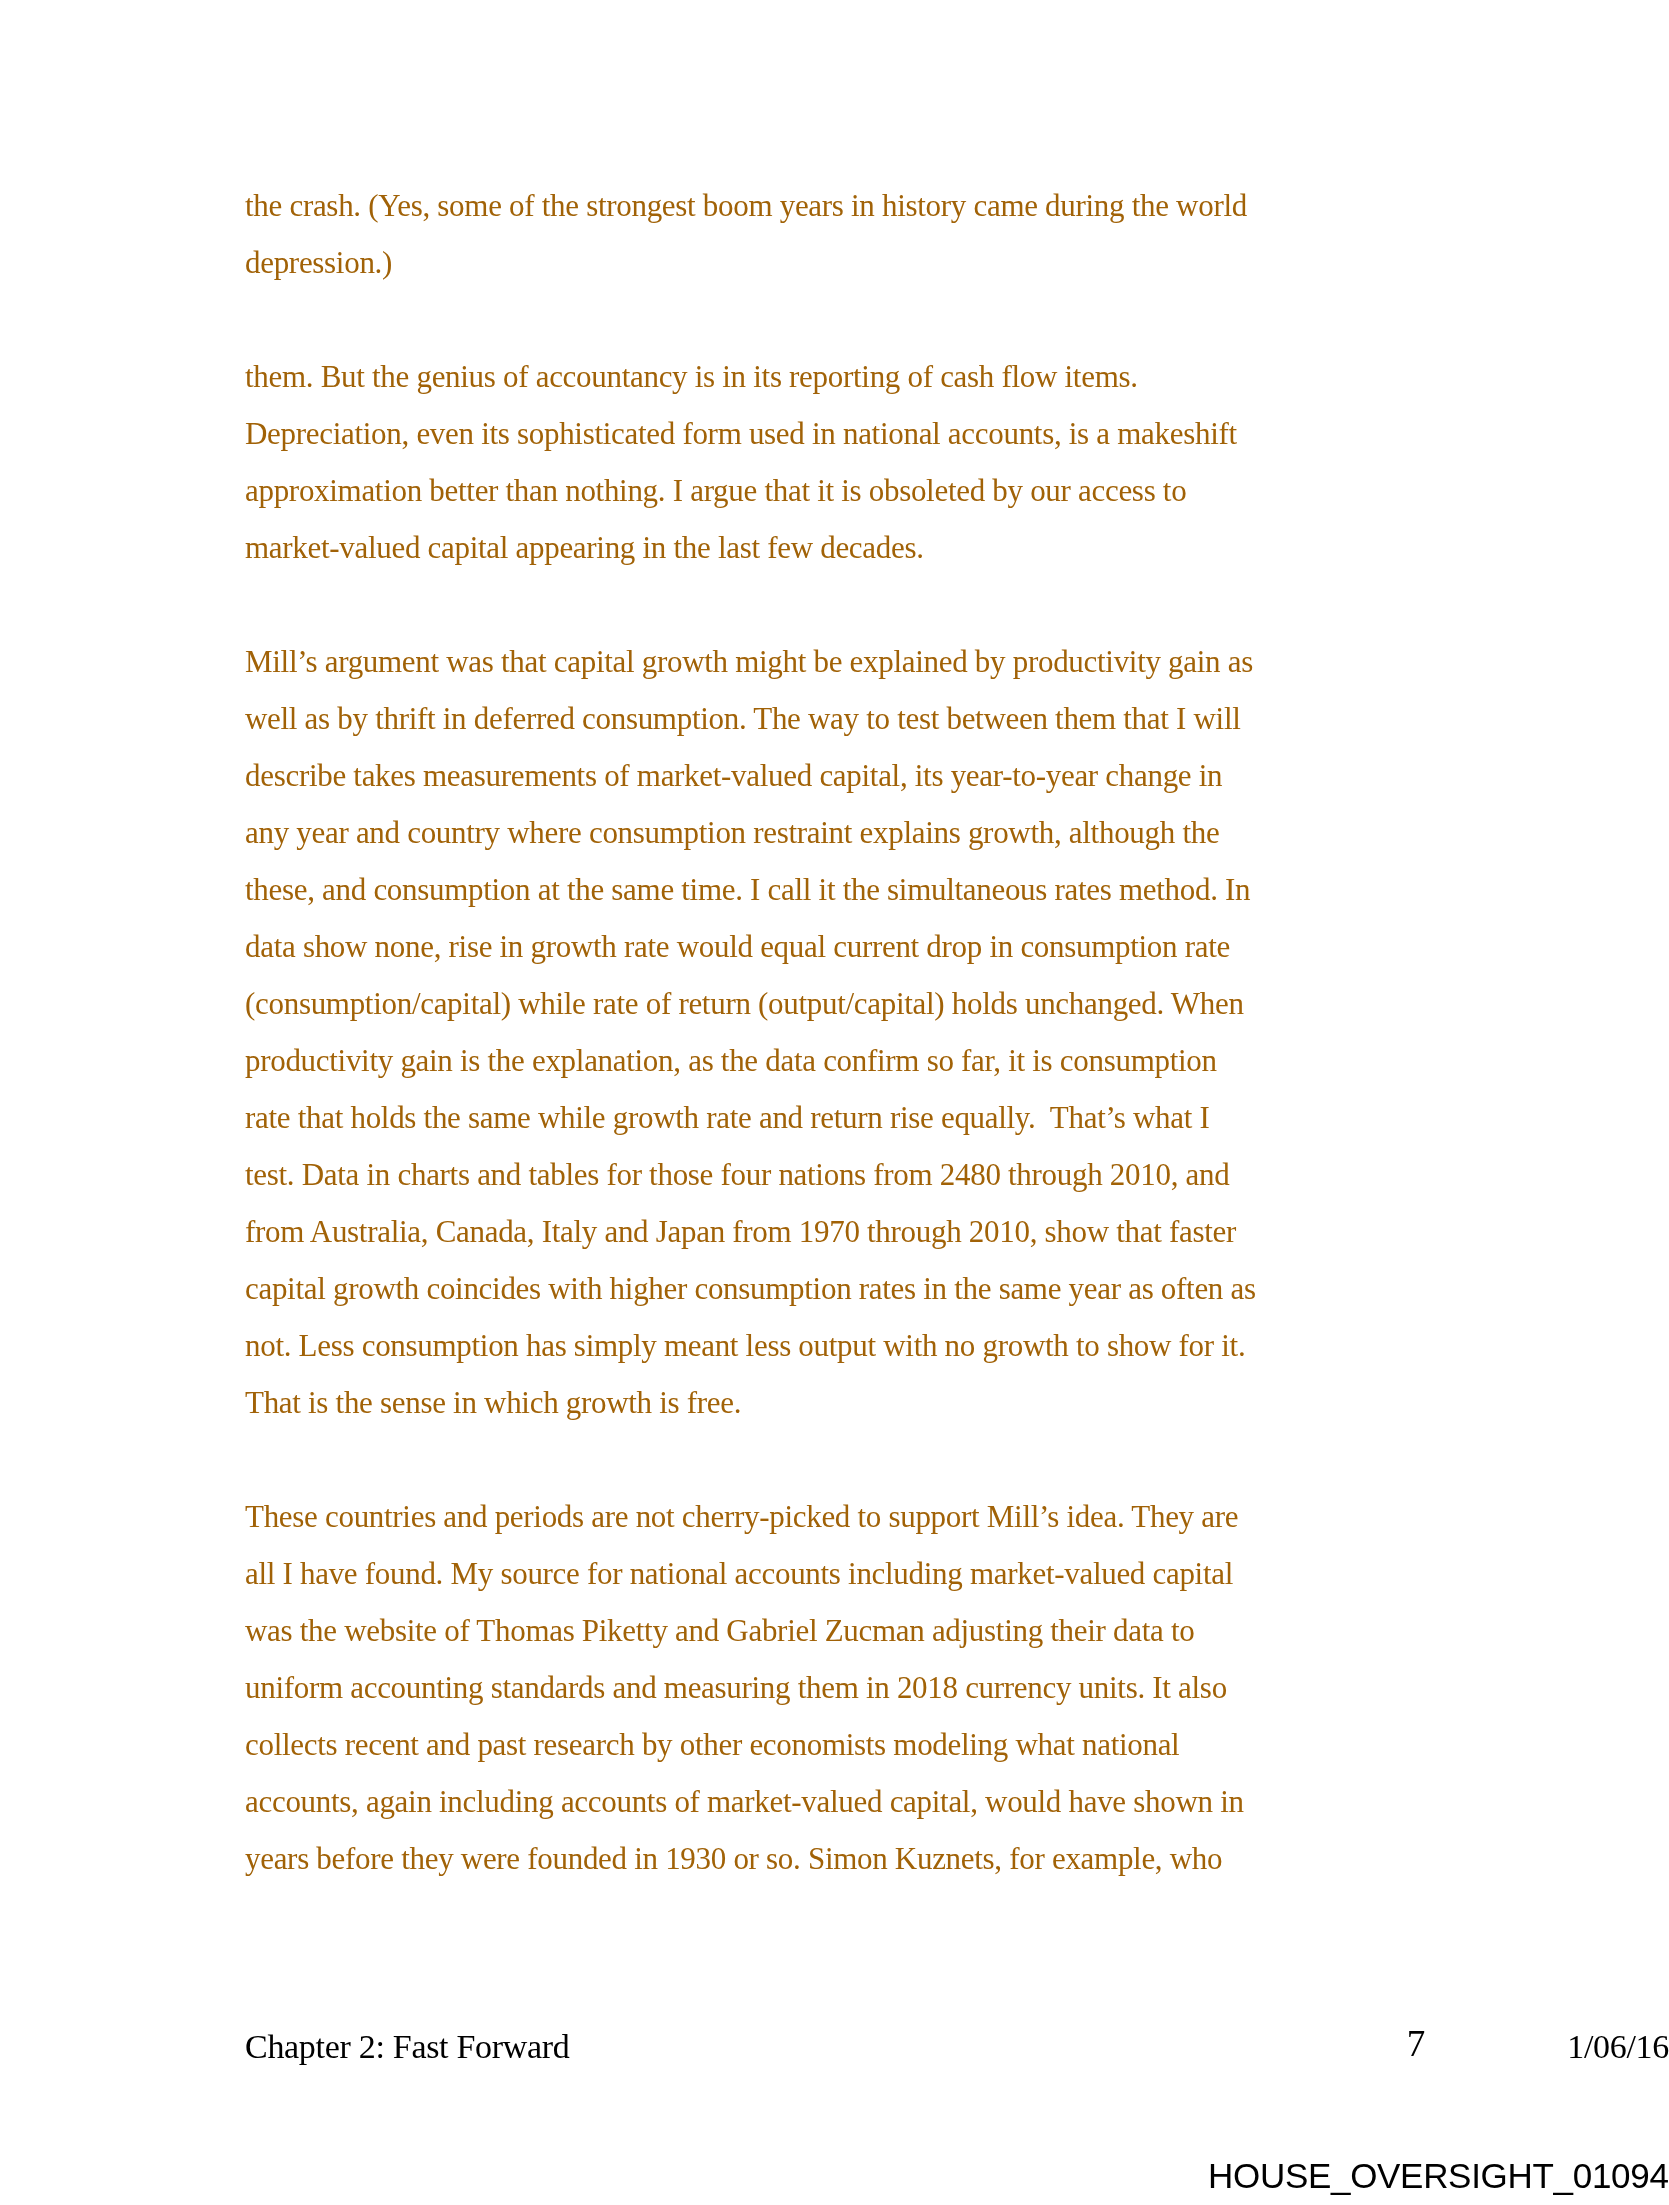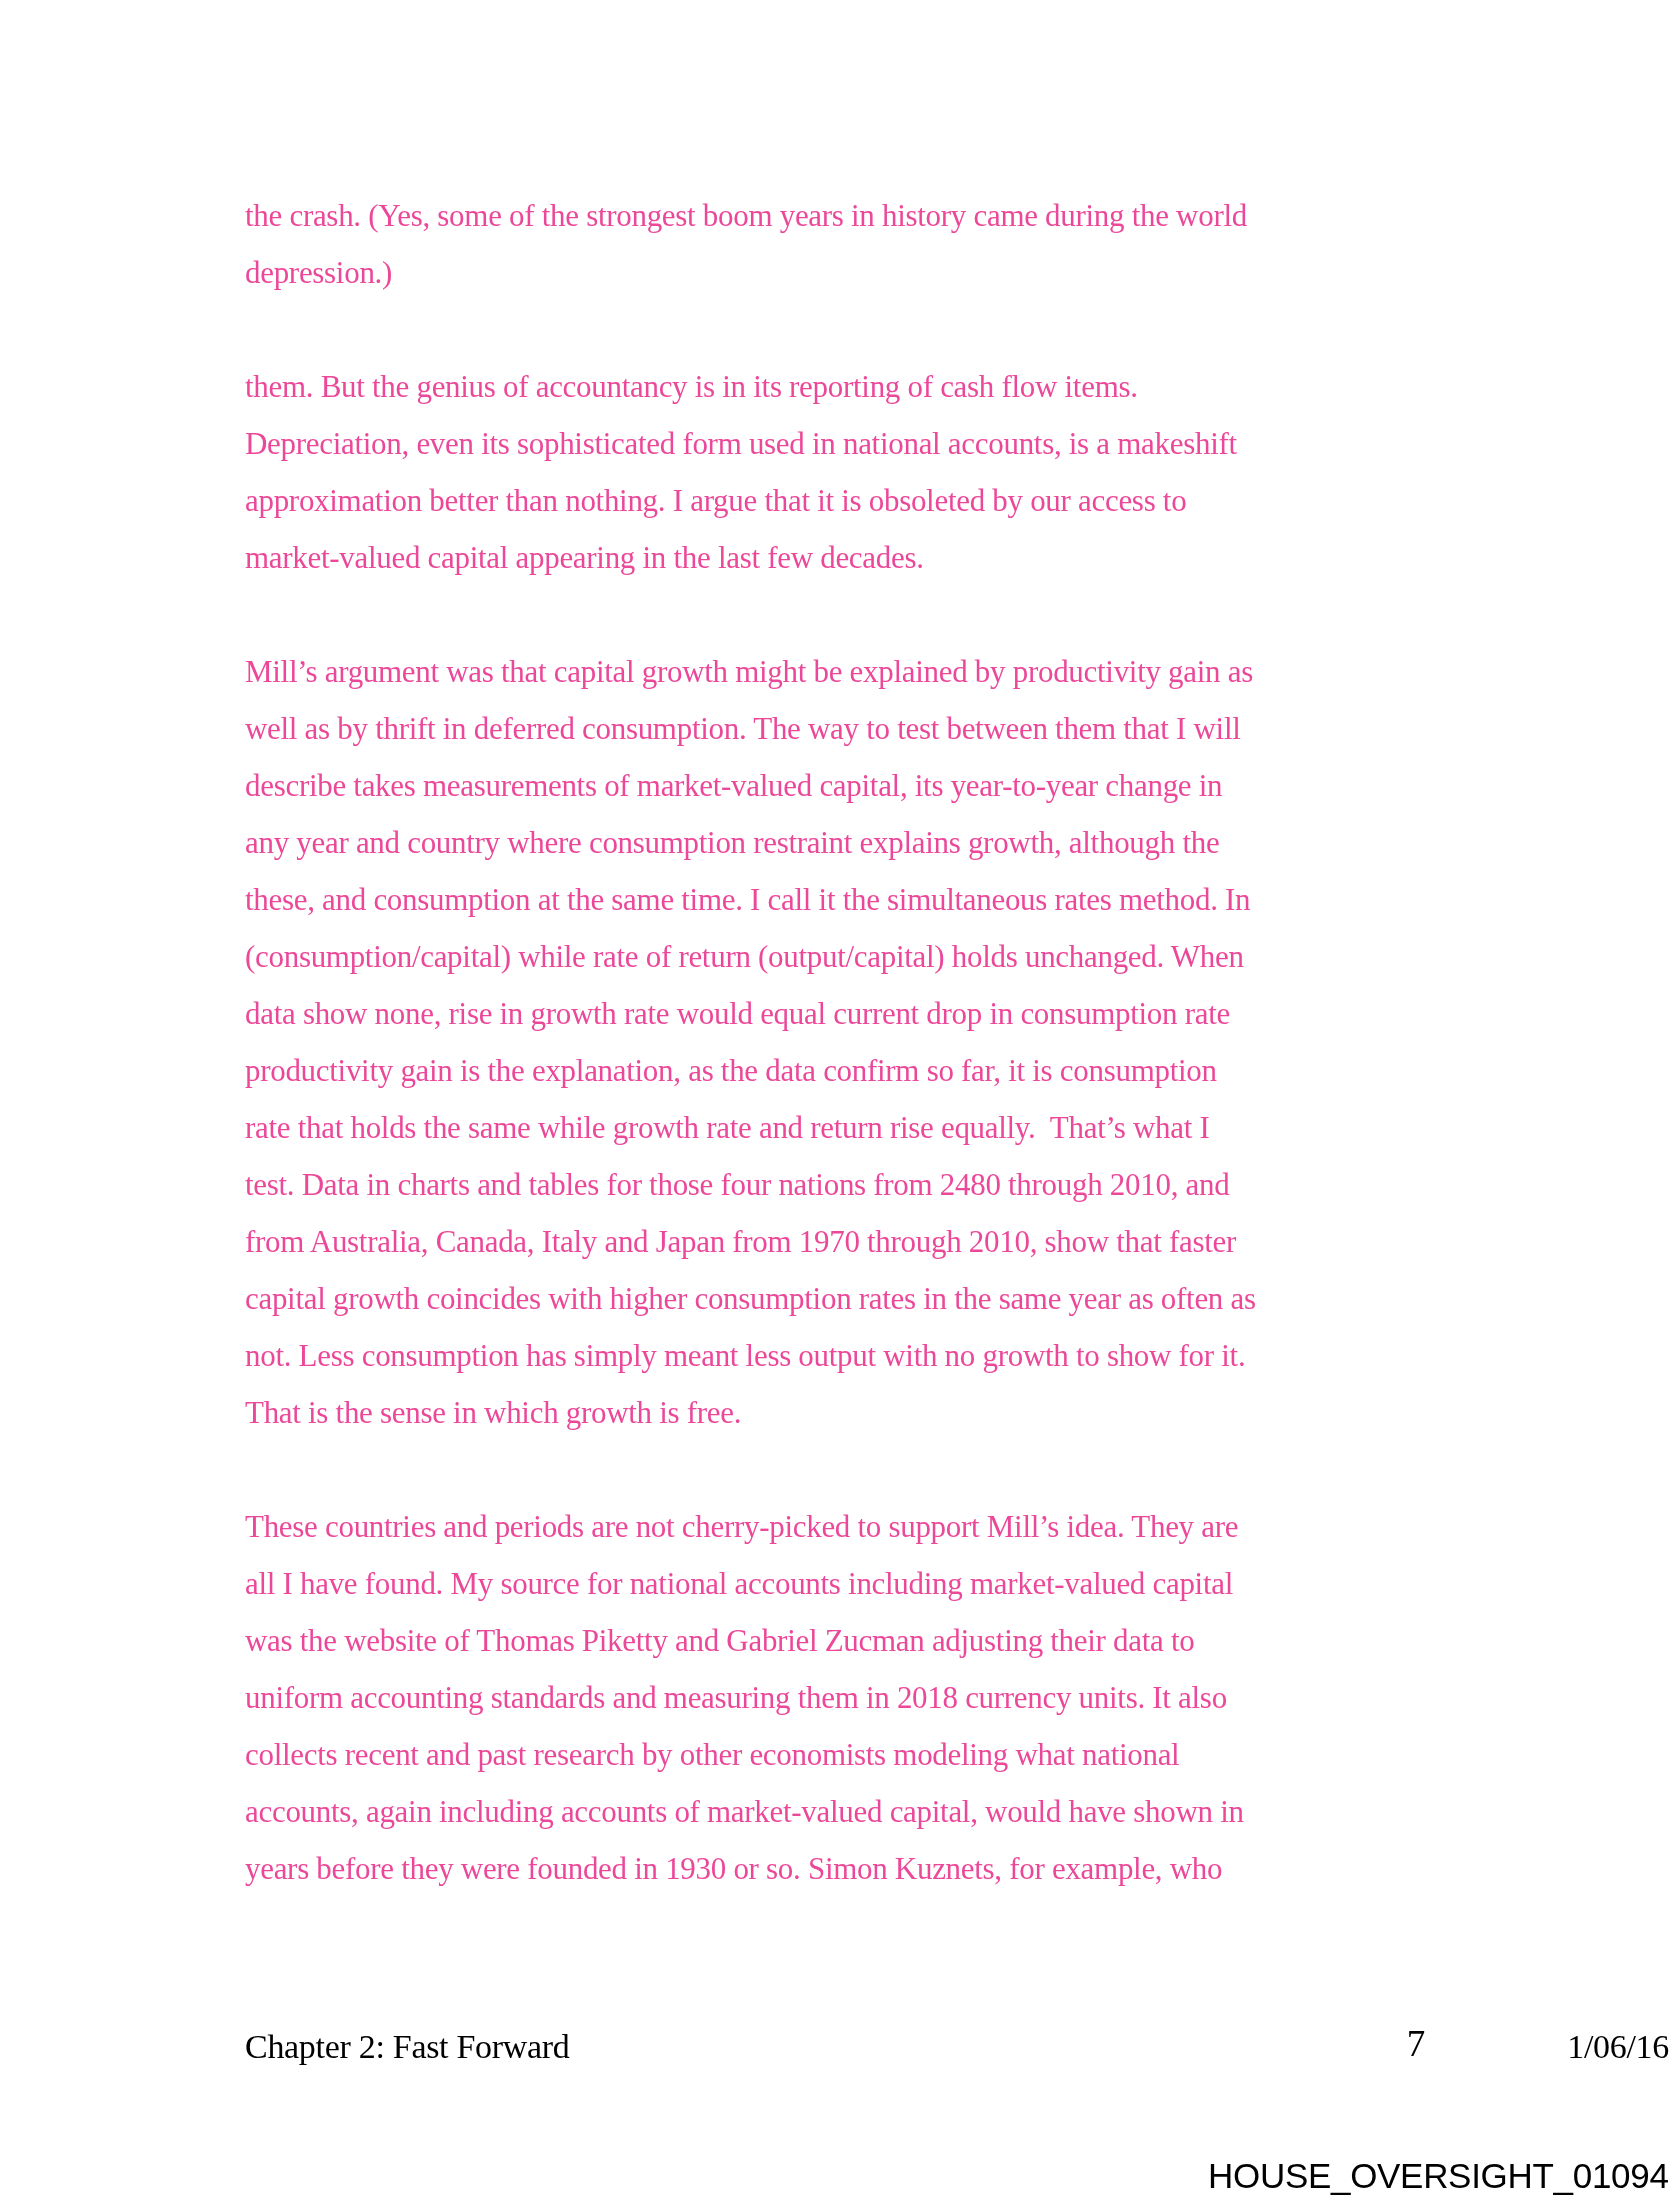--- a/index.html
+++ b/index.html
@@ -12,26 +12,26 @@
     width: 1669px;
     height: 2205px;
     background: #ffffff;
     overflow: hidden;
     font-family: "Liberation Serif", "DejaVu Serif", serif;
     color: #000000;
   }
   .doc-body {
     position: absolute;
     left: 245px;
-    top: 187px;
+    top: 177px;
     width: 1218px;
     font-size: 31px;
     line-height: 57px;
     letter-spacing: -0.3px;
-    color: #ec4899;
+    color: #a16207;
   }
   .para {
     margin: 0 0 57px 0;
   }
   .para:last-child {
     margin-bottom: 0;
   }
   .line {
     white-space: pre;
   }
@@ -93,22 +93,22 @@
         <div class="line">Depreciation, even its sophisticated form used in national accounts, is a makeshift</div>
         <div class="line">approximation better than nothing. I argue that it is obsoleted by our access to</div>
         <div class="line">market-valued capital appearing in the last few decades.</div>
       </div>
       <div class="para">
         <div class="line">Mill’s argument was that capital growth might be explained by productivity gain as</div>
         <div class="line">well as by thrift in deferred consumption. The way to test between them that I will</div>
         <div class="line">describe takes measurements of market-valued capital, its year-to-year change in</div>
         <div class="line">any year and country where consumption restraint explains growth, although the</div>
         <div class="line">these, and consumption at the same time. I call it the simultaneous rates method. In</div>
+        <div class="line">data show none, rise in growth rate would equal current drop in consumption rate</div>
         <div class="line">(consumption/capital) while rate of return (output/capital) holds unchanged. When</div>
-        <div class="line">data show none, rise in growth rate would equal current drop in consumption rate</div>
         <div class="line">productivity gain is the explanation, as the data confirm so far, it is consumption</div>
         <div class="line">rate that holds the same while growth rate and return rise equally.  That’s what I</div>
         <div class="line">test. Data in charts and tables for those four nations from 2480 through 2010, and</div>
         <div class="line">from Australia, Canada, Italy and Japan from 1970 through 2010, show that faster</div>
         <div class="line">capital growth coincides with higher consumption rates in the same year as often as</div>
         <div class="line">not. Less consumption has simply meant less output with no growth to show for it.</div>
         <div class="line">That is the sense in which growth is free.</div>
       </div>
       <div class="para">
         <div class="line">These countries and periods are not cherry-picked to support Mill’s idea. They are</div>

